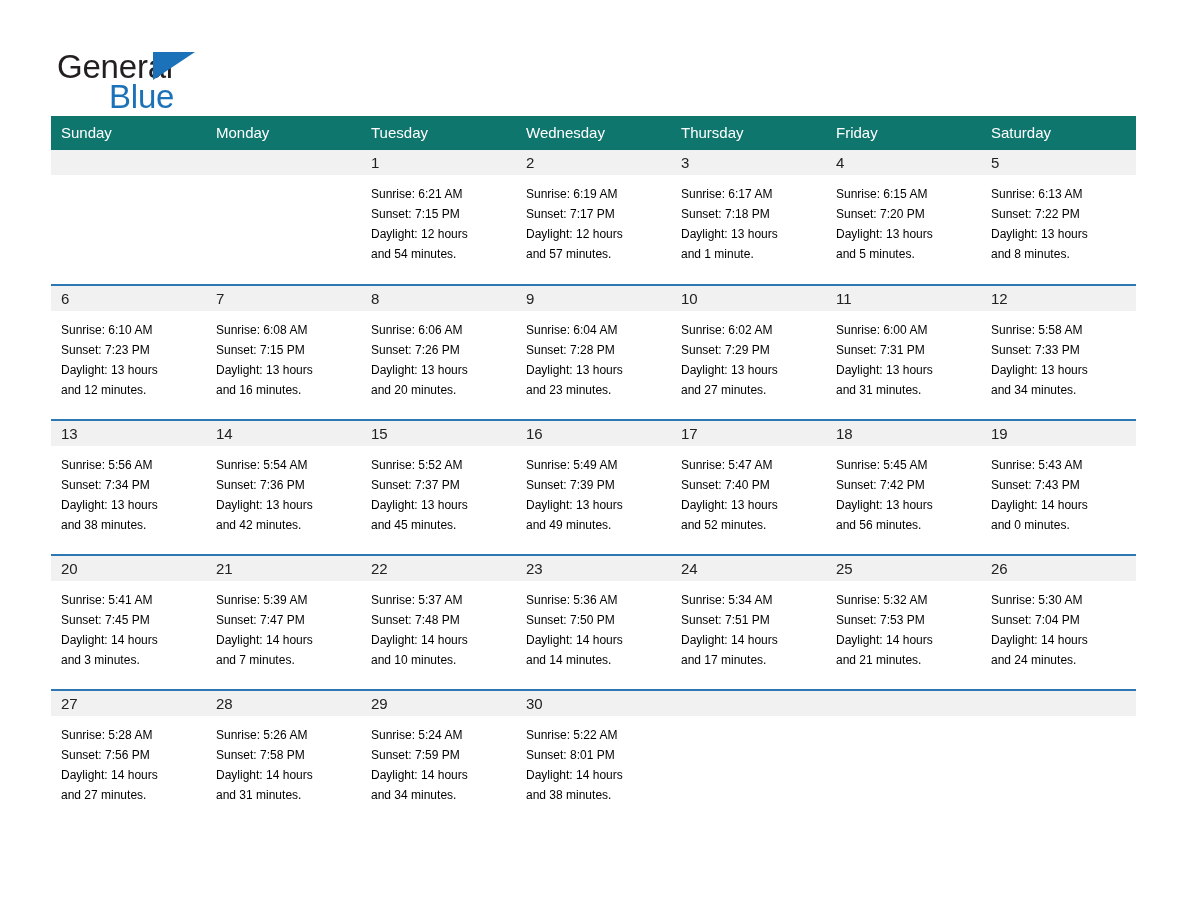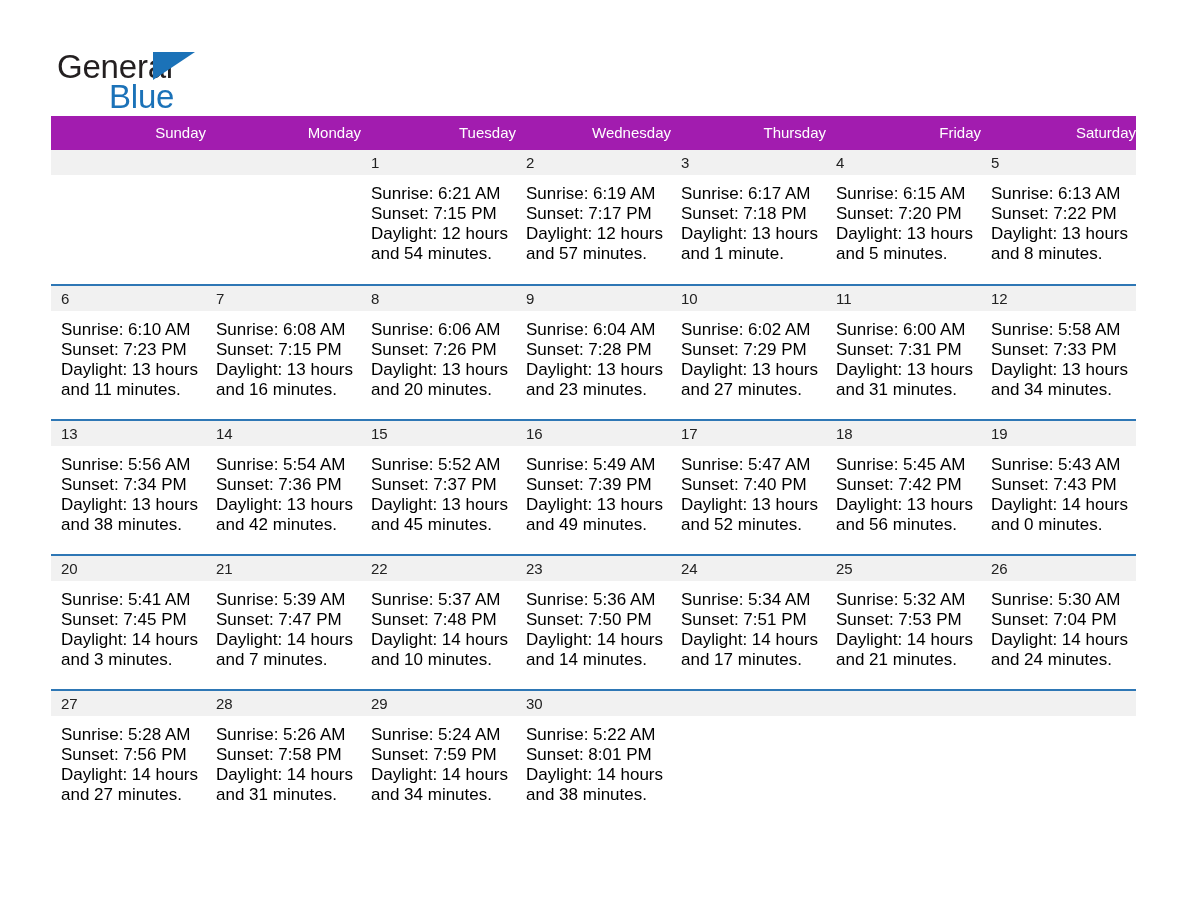--- a/index.html
+++ b/index.html
@@ -86,25 +86,25 @@
   }
 
   
   .calendar {
     margin: 4px 52px 0 51px;
     width: 1085px;
     border-collapse: collapse;
     table-layout: fixed;
   }
   .calendar th {
-    background: #a21caf;
+    background: #0f766e;
     color: #ffffff;
     font-weight: normal;
     font-size: 15px;
-    text-align: right;
+    text-align: left;
     padding: 8px 0 9px 10px;
     height: 32px;
     border: none;
   }
   .calendar td {
     vertical-align: top;
     padding: 0;
     border: none;
     width: 155px;
     height: 135px;
@@ -119,21 +119,21 @@
     padding: 3px 0 0 10px;
     font-size: 15px;
     line-height: 1.3;
     color: #222;
   }
   .daynum-band.empty {
     background: #f1f1f1;
   }
   .cell-body {
     padding: 9px 8px 0 10px;
-    font-size: 17px;
+    font-size: 12px;
     line-height: 20px;
     color: #000;
   }
   .cell-body div {
     white-space: nowrap;
   }
   td.empty-cell .cell-body { visibility: hidden; }
 </style>
 </head>
 <body>
@@ -226,21 +226,21 @@
             </div>
           </td>
         </tr>
         <tr class="week-row">
           <td>
             <div class="daynum-band">6</div>
             <div class="cell-body">
               <div>Sunrise: 6:10 AM</div>
               <div>Sunset: 7:23 PM</div>
               <div>Daylight: 13 hours</div>
-              <div>and 11 minutes.</div>
+              <div>and 12 minutes.</div>
             </div>
           </td>
           <td>
             <div class="daynum-band">7</div>
             <div class="cell-body">
               <div>Sunrise: 6:08 AM</div>
               <div>Sunset: 7:15 PM</div>
               <div>Daylight: 13 hours</div>
               <div>and 16 minutes.</div>
             </div>

